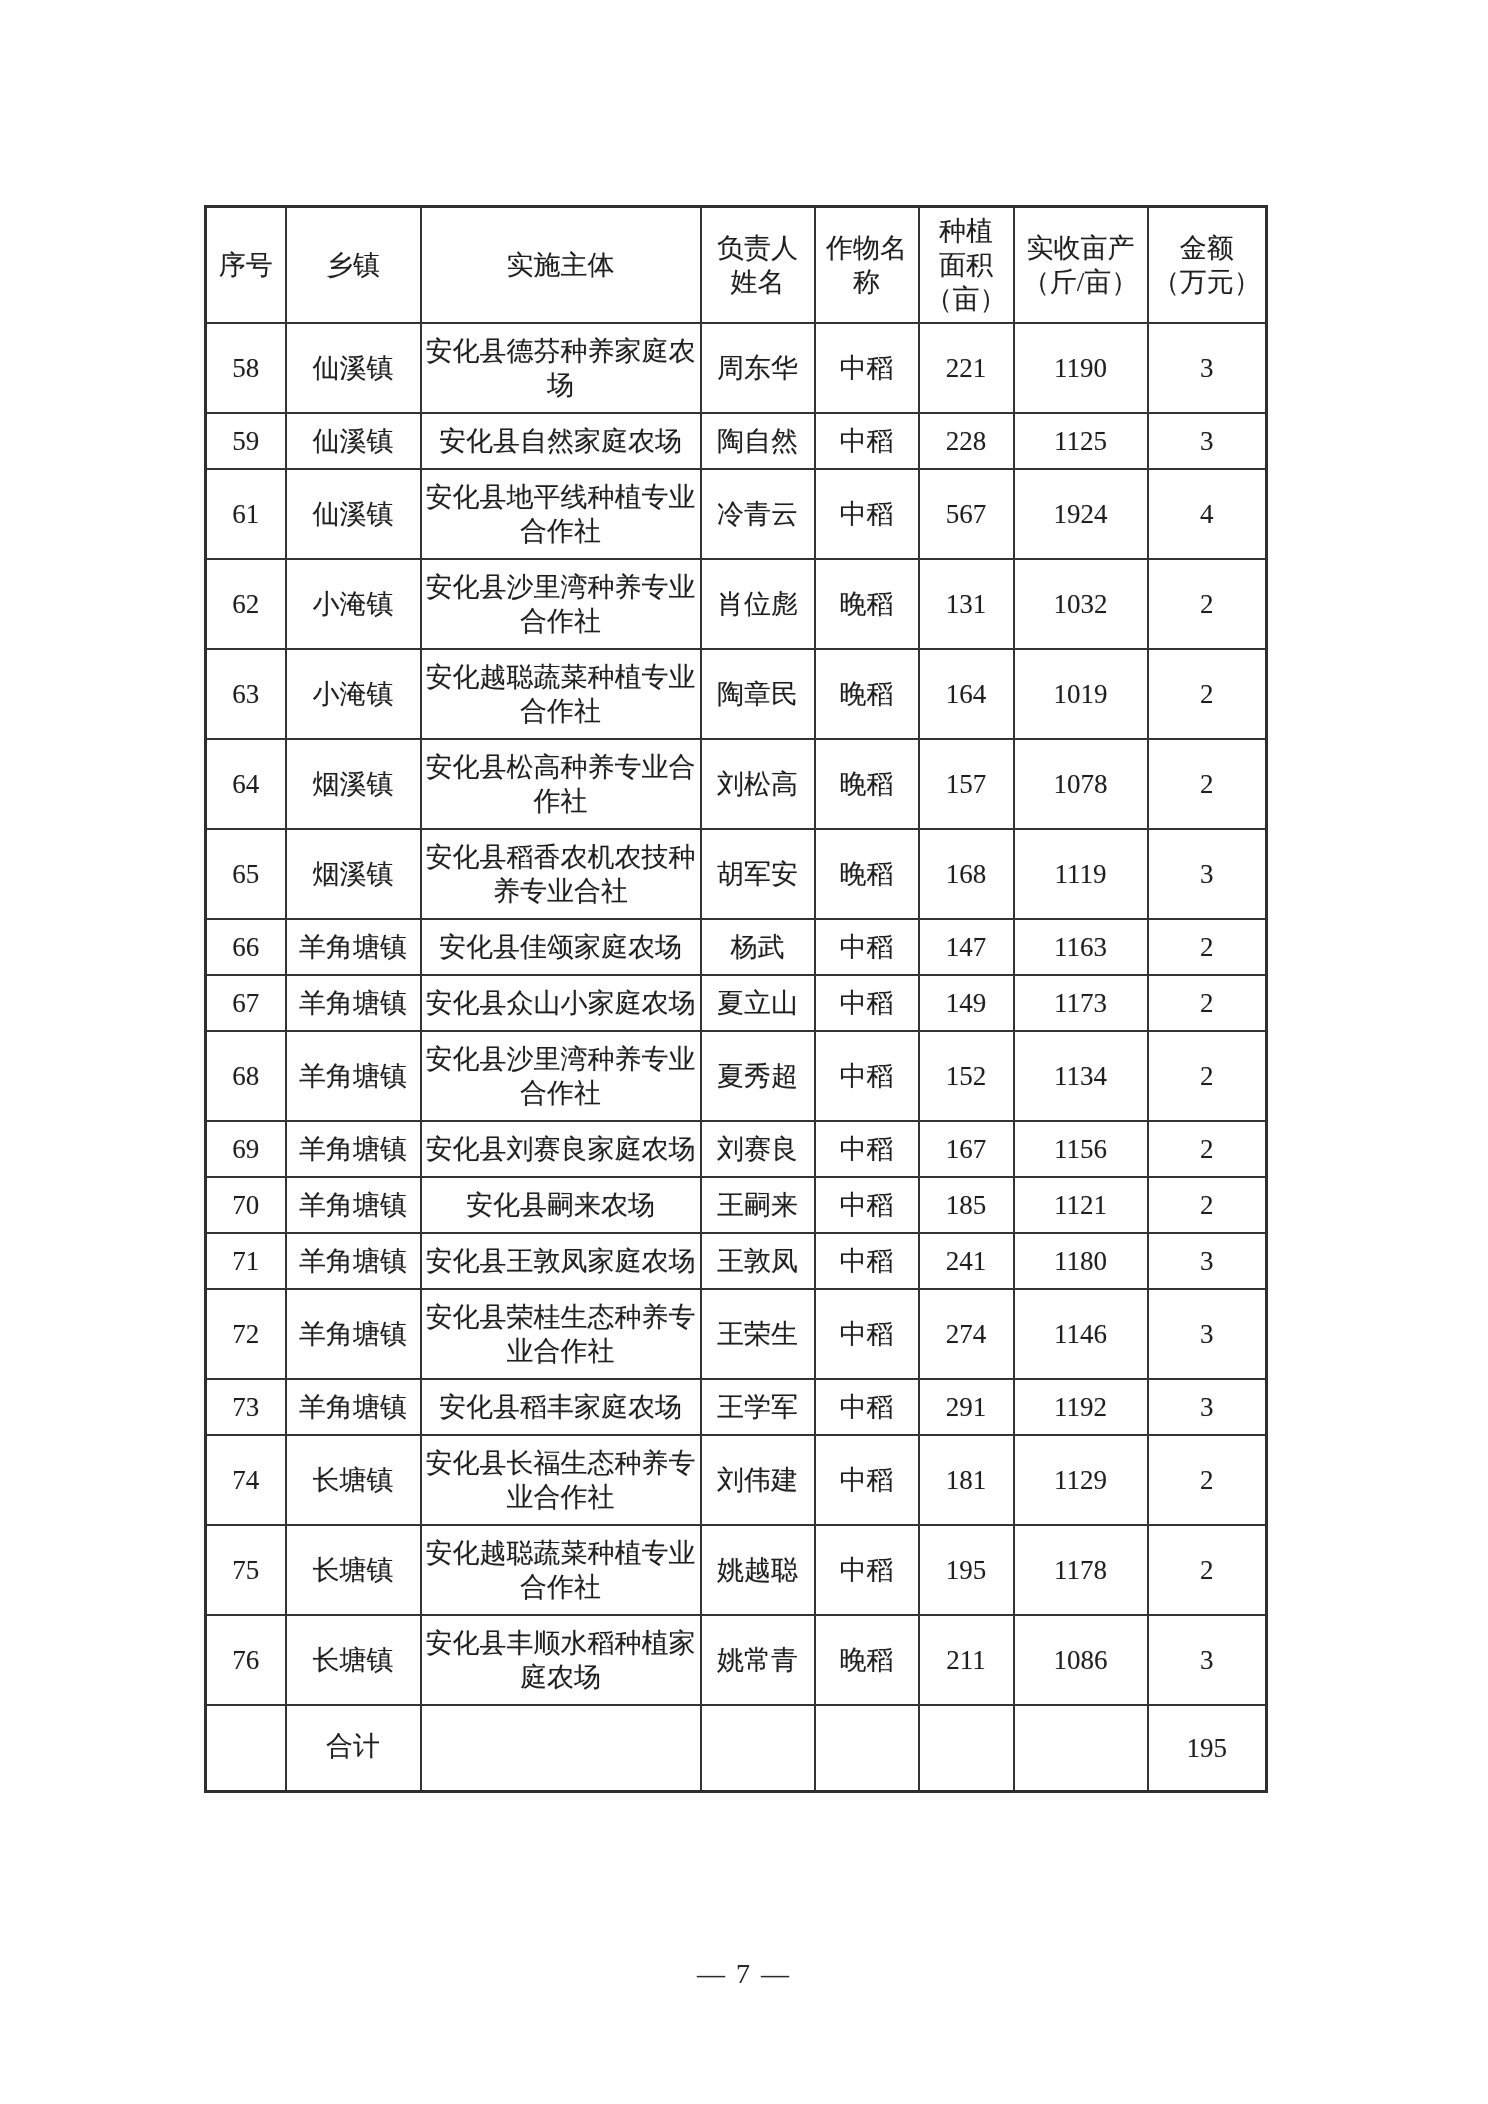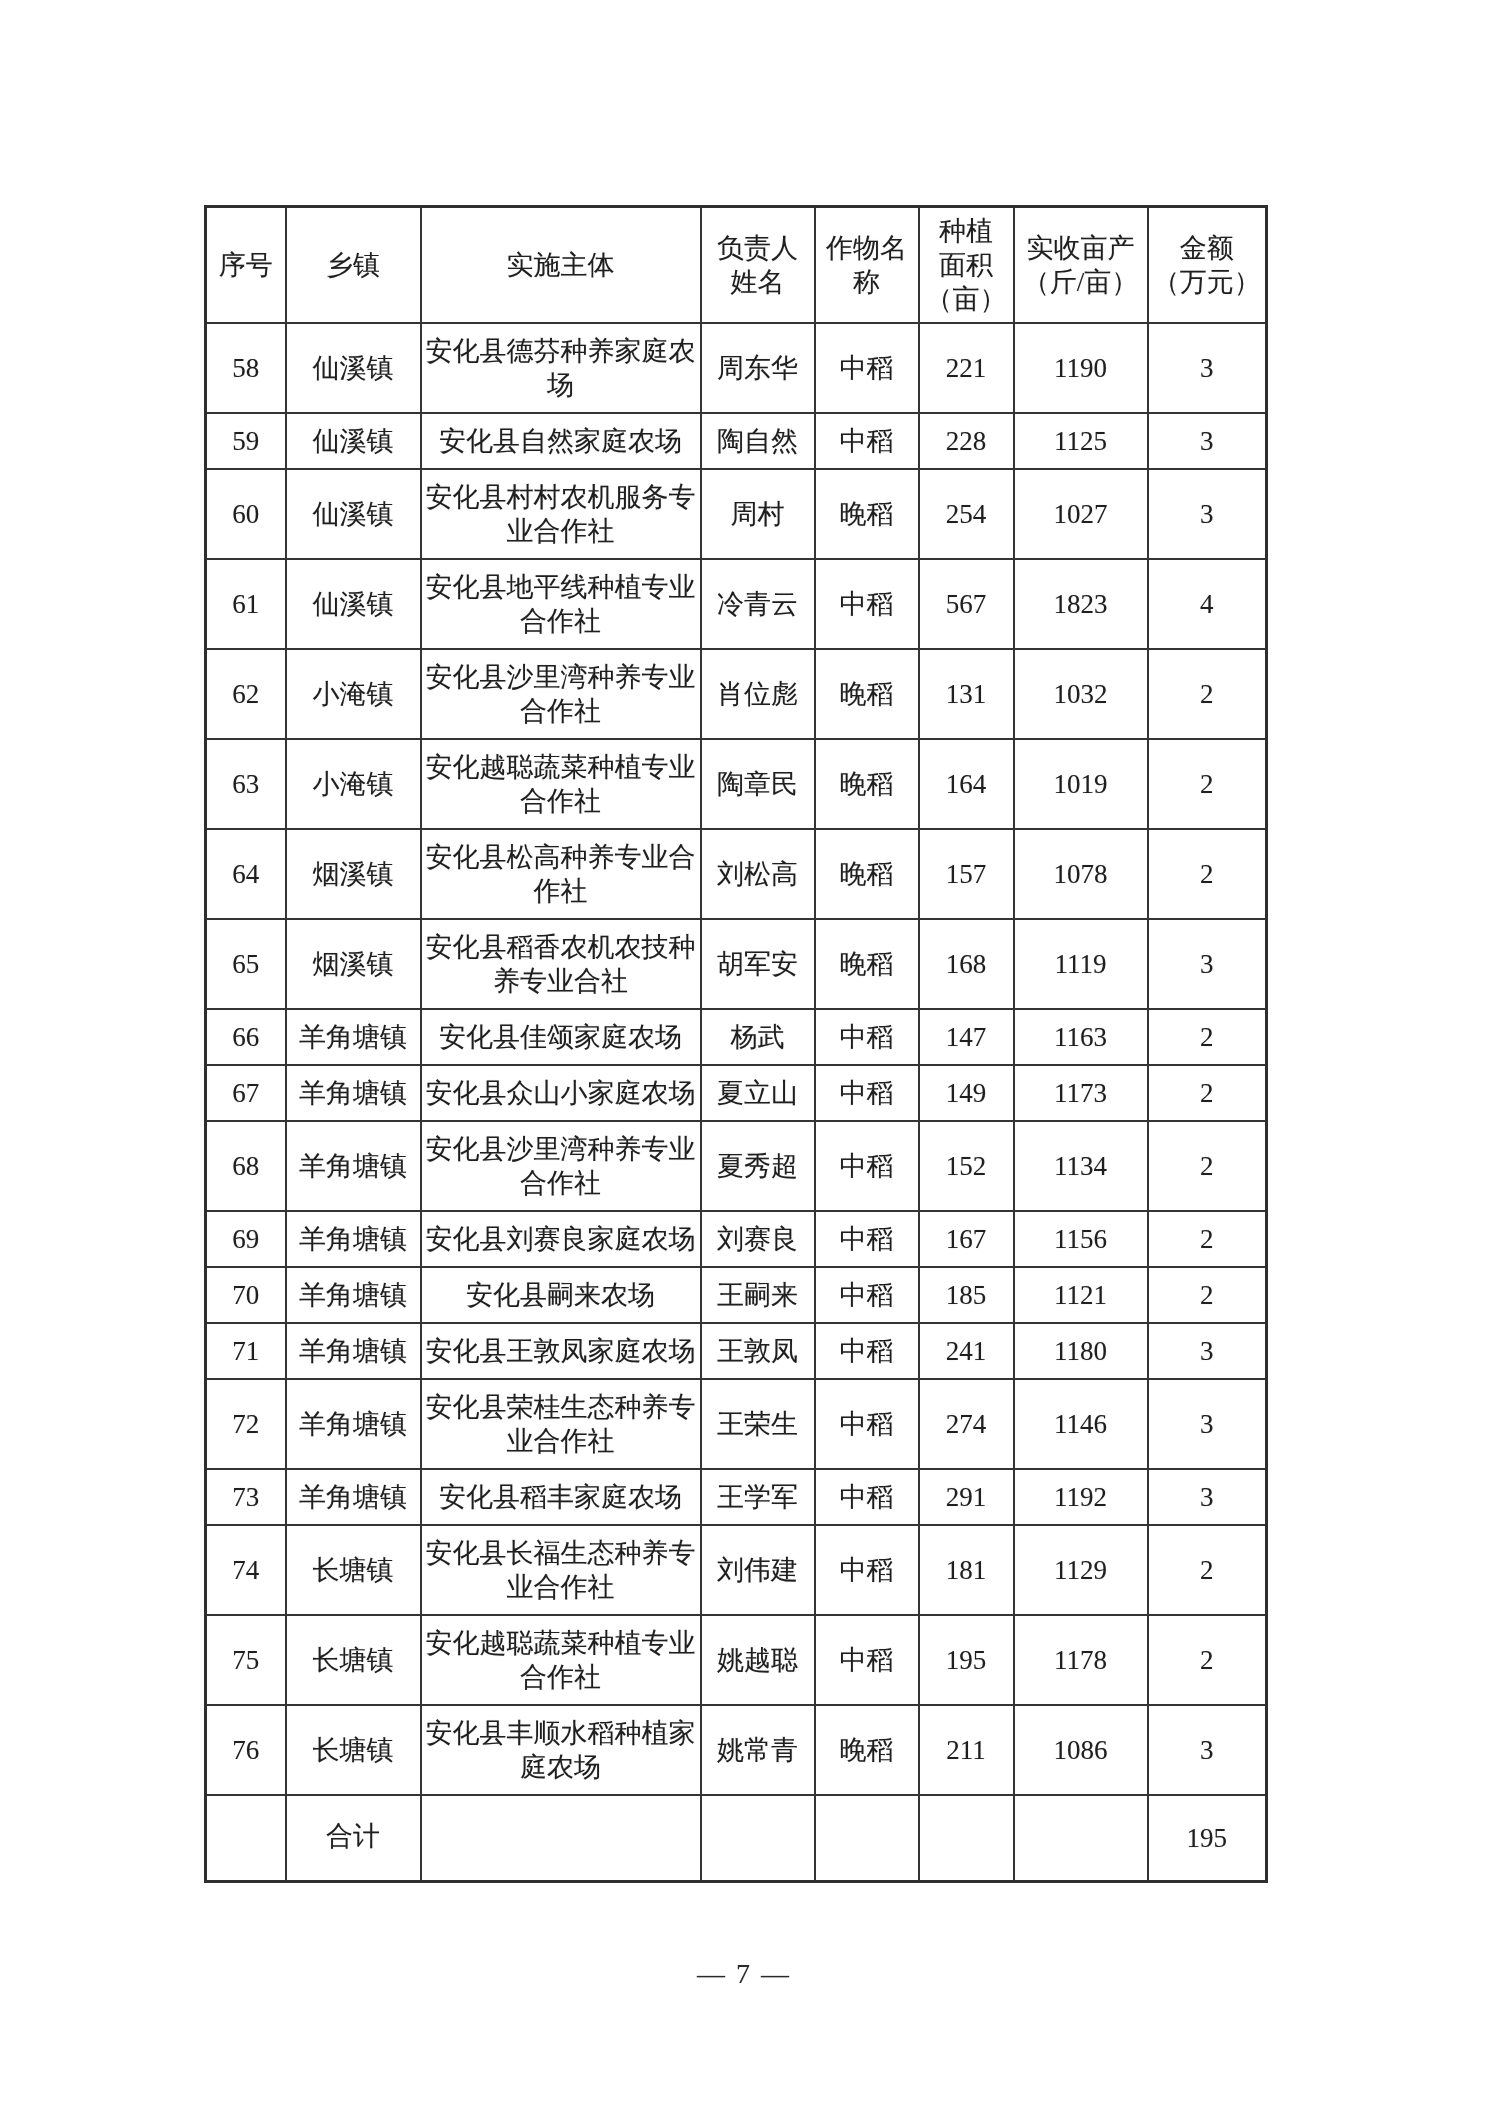--- a/index.html
+++ b/index.html
@@ -121,39 +121,29 @@
           <td class="num">59</td>
           <td>仙溪镇</td>
           <td>安化县自然家庭农场</td>
           <td>陶自然</td>
           <td>中稻</td>
           <td class="num">228</td>
           <td class="num">1125</td>
           <td class="num">3</td>
         </tr>
 
-        <tr>
-          <td class="num">60</td>
-          <td>仙溪镇</td>
-          <td>安化县村村农机服务专业合作社</td>
-          <td>周村</td>
-          <td>晚稻</td>
-          <td class="num">254</td>
-          <td class="num">1027</td>
-          <td class="num">3</td>
-        </tr>
 
         <tr>
           <td class="num">61</td>
           <td>仙溪镇</td>
           <td>安化县地平线种植专业合作社</td>
           <td>冷青云</td>
           <td>中稻</td>
           <td class="num">567</td>
-          <td class="num">1823</td>
+          <td class="num">1924</td>
           <td class="num">4</td>
         </tr>
 
         <tr>
           <td class="num">62</td>
           <td>小淹镇</td>
           <td>安化县沙里湾种养专业合作社</td>
           <td>肖位彪</td>
           <td>晚稻</td>
           <td class="num">131</td>

